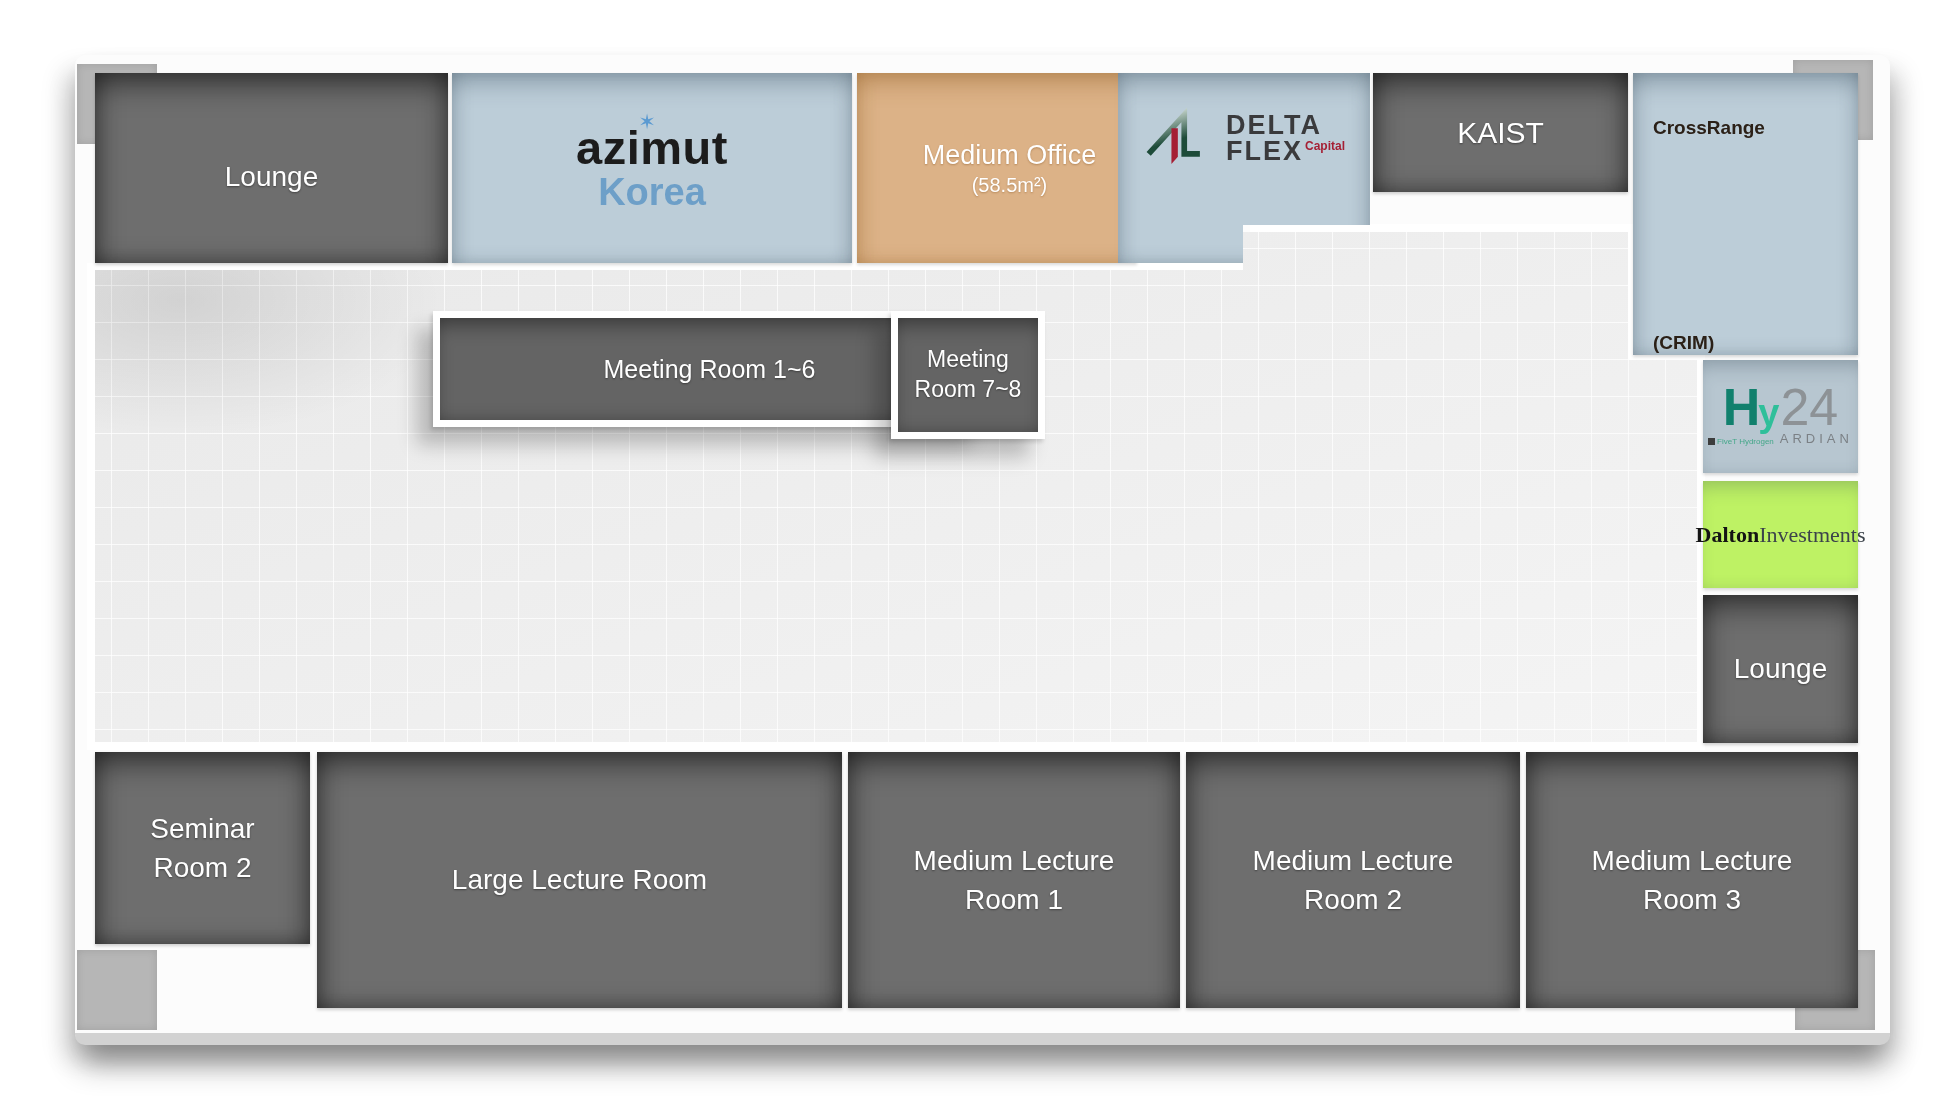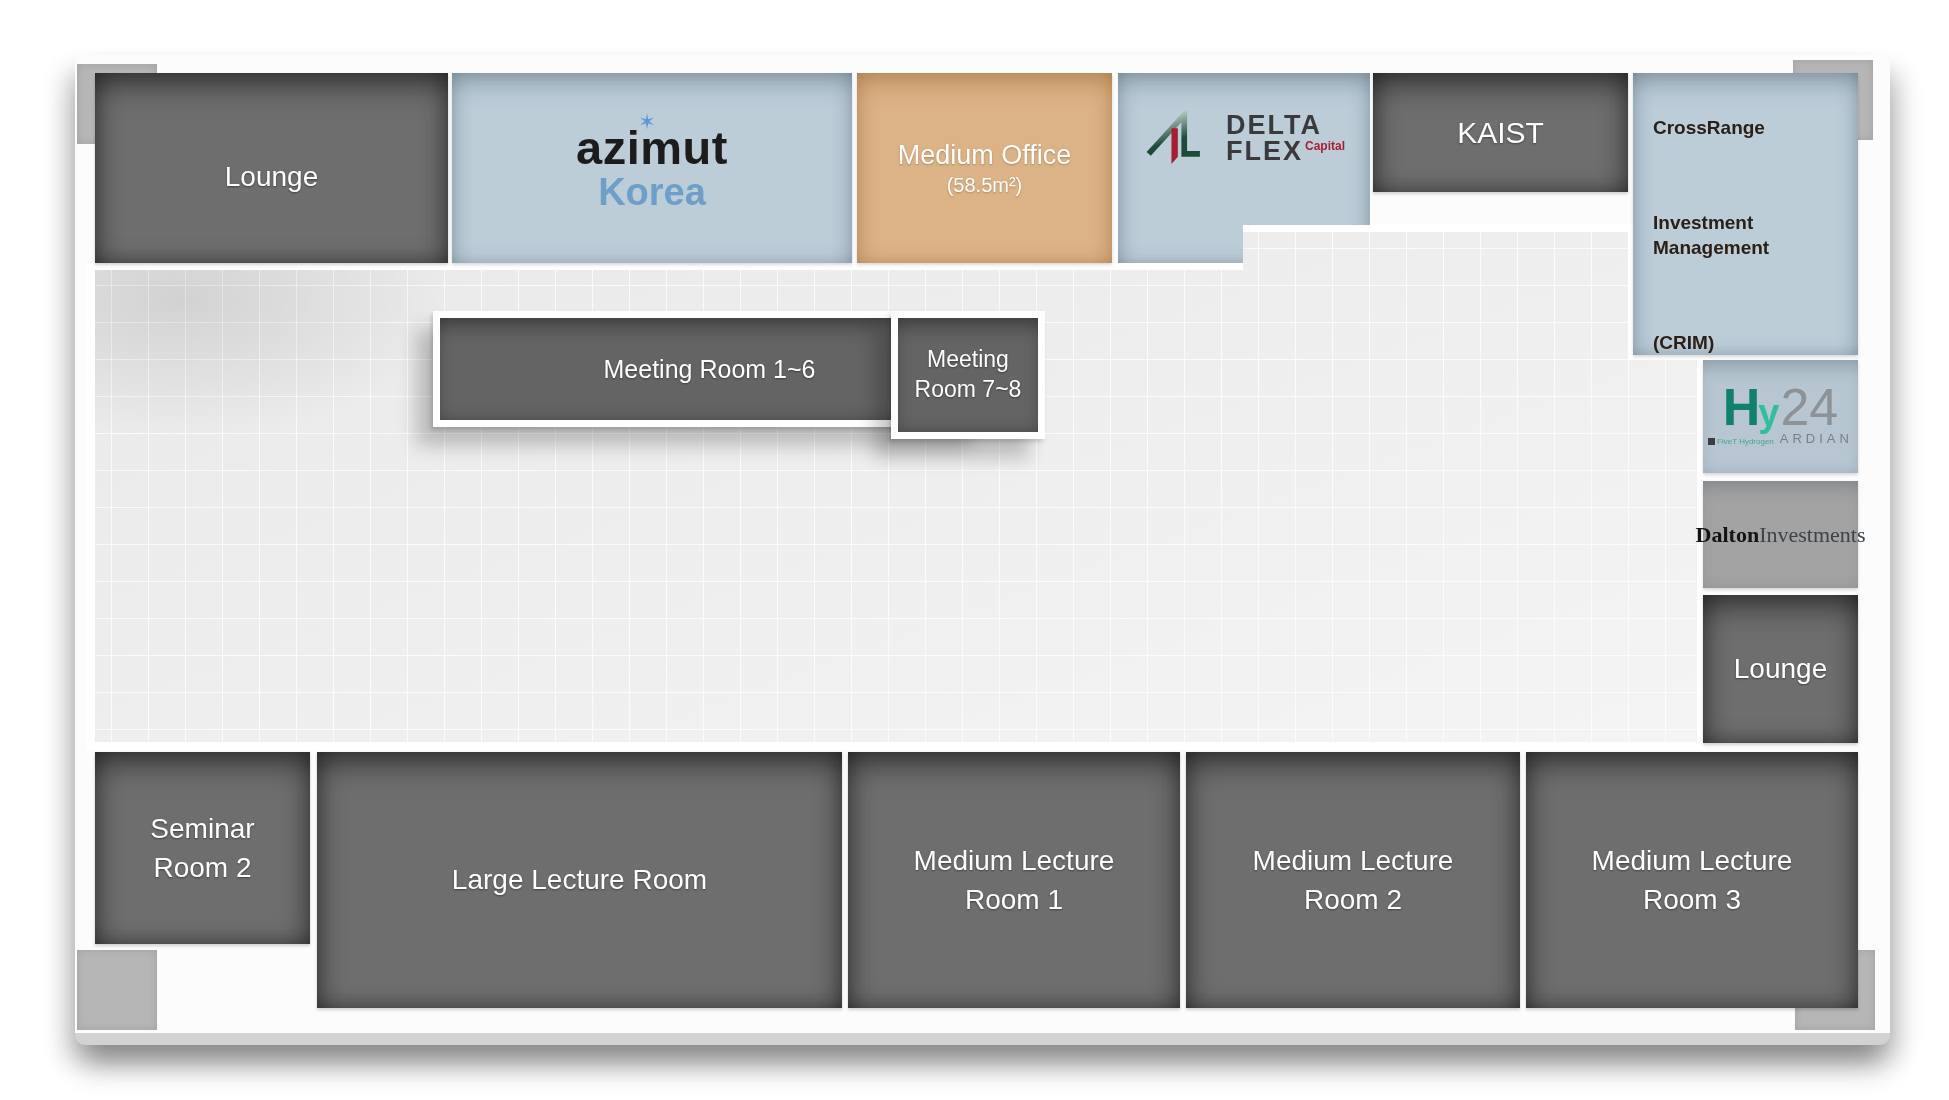--- a/index.html
+++ b/index.html
@@ -59,21 +59,21 @@
                   0 2px 3px rgba(0,0,0,0.15);}
   .dark .line{text-shadow:0 1px 2px rgba(0,0,0,0.40);}
 
   
   .r-lounge-left{left:95px;top:73px;width:353px;height:190px;font-size:28px;padding-top:18px;box-sizing:border-box;}
   .r-azimut{left:452px;top:73px;width:400px;height:190px;}
   .azimut-wrap{position:relative;line-height:1;}
   .azimut-word{font-size:47px;font-weight:800;color:#1c1c1c;letter-spacing:0.5px;}
   .azimut-star{position:absolute;left:41%;top:-13px;font-size:21px;color:#5b9ad1;}
   .azimut-korea{font-size:38px;font-weight:700;color:#6d9fc8;margin-top:2px;line-height:1.05;}
-  .r-medoffice{left:857px;top:73px;width:255px;height:190px;}
+  .r-medoffice{left:857px;top:73px;width:255px;height:190px;padding-left:25px;}
   .office-l1{font-size:27px;line-height:1.25;text-shadow:0 1px 2px rgba(120,70,20,0.4);}
   .office-l2{font-size:20px;line-height:1.2;text-shadow:0 1px 2px rgba(120,70,20,0.4);}
   .r-delta{left:1118px;top:73px;width:252px;height:190px;
            clip-path:polygon(0 0,100% 0,100% 80%,49.6% 80%,49.6% 100%,0 100%);
            justify-content:flex-start;}
   .delta-logo{display:flex;align-items:center;gap:19px;margin-top:34px;}
   .delta-mark{width:64px;height:64px;}
   .delta-text{text-align:left;line-height:0.95;}
   .delta-line1{font-size:27px;font-weight:800;color:#3a3a3c;letter-spacing:2px;}
   .delta-line2{font-size:27px;font-weight:800;color:#3a3a3c;letter-spacing:2px;}
@@ -90,21 +90,21 @@
                     0 2px 3px rgba(0,0,0,0.15);}
   .r-hy24{left:1703px;top:360px;width:155px;height:113px;}
   .hy24-row{display:flex;align-items:flex-end;line-height:0.8;}
   .hy-h{font-size:52px;font-weight:900;color:#11806d;}
   .hy-y{font-size:38px;font-weight:800;color:#2fbf9a;margin-left:-2px;}
   .hy-24{font-size:52px;font-weight:400;color:#8d9296;margin-left:1px;}
   .hy24-bottom{display:flex;align-items:flex-end;gap:6px;margin-top:3px;}
   .hy24-fivet{font-size:8px;color:#44a789;display:flex;align-items:center;gap:2px;}
   .fivet-sq{display:inline-block;width:7px;height:7px;background:#3d3d3d;}
   .hy24-ardian{font-size:13px;letter-spacing:4px;color:#7b8085;}
-  .r-dalton{left:1703px;top:481px;width:155px;height:107px;background:#a3a3a3;
+  .r-dalton{left:1703px;top:481px;width:155px;height:107px;background:#bef264;
             box-shadow:inset 0 14px 20px -10px rgba(40,60,75,0.30),
                        inset 0 -10px 16px -12px rgba(40,60,75,0.18),
                        0 2px 3px rgba(0,0,0,0.15);
             flex-direction:row;}
   .dalton-bold{font-family:"Liberation Serif",serif;font-weight:700;font-size:22px;color:#141414;}
   .dalton-reg{font-family:"Liberation Serif",serif;font-weight:400;font-size:22px;color:#3c434b;}
   .r-lounge-right{left:1703px;top:595px;width:155px;height:148px;font-size:28px;}
 
   
   .mbox{position:absolute;z-index:5;background:#ffffff;padding:7px;box-sizing:border-box;
@@ -176,21 +176,20 @@
       </div>
     </div>
   </div>
 
   <div class="room dark r-kaist">
     <span class="line">KAIST</span>
   </div>
 
   <div class="room blue r-crim">
     <span class="crim-line">CrossRange</span>
-    <span class="crim-line">Investment Management</span>
     <span class="crim-line">(CRIM)</span>
   </div>
 
   <div class="room blue2 r-hy24">
     <div class="hy24-row">
       <span class="hy-h">H</span>
         <span class="hy-y">y</span>
         <span class="hy-24">24</span>
     </div>
     <div class="hy24-bottom">

